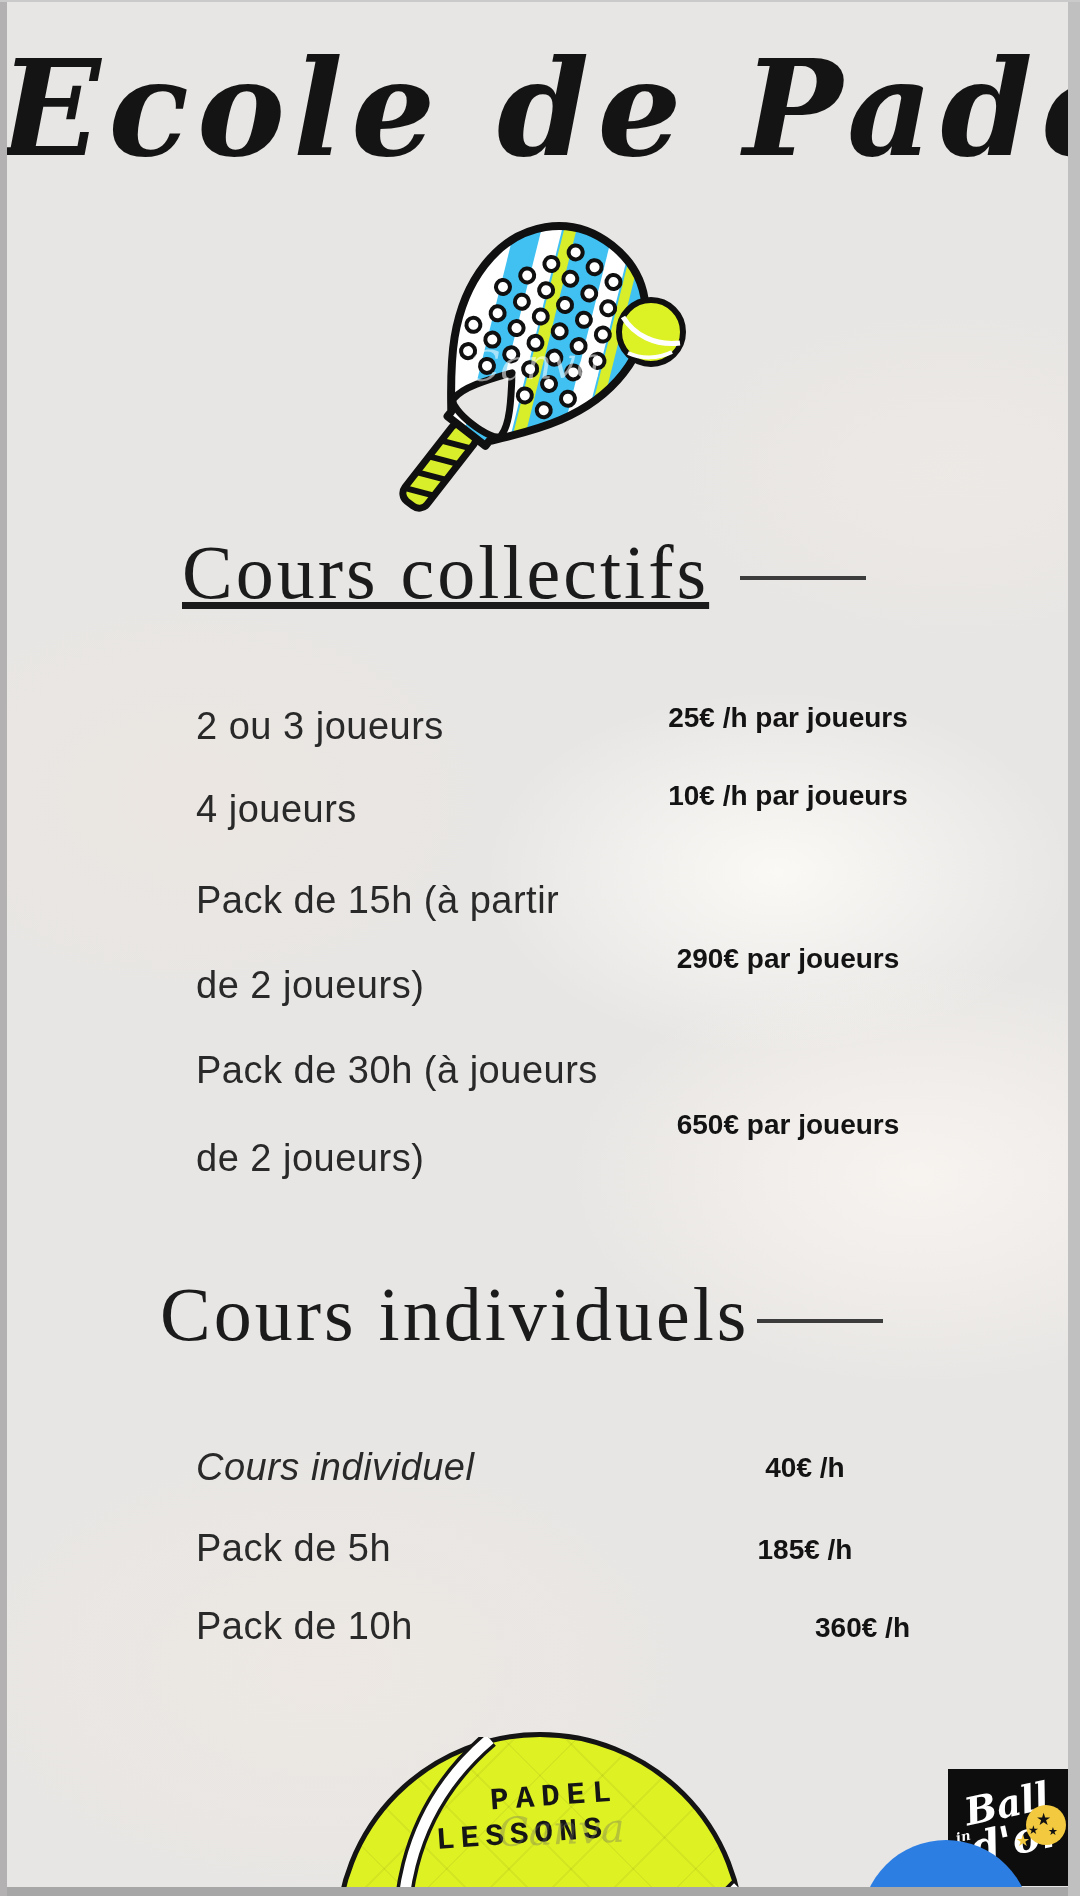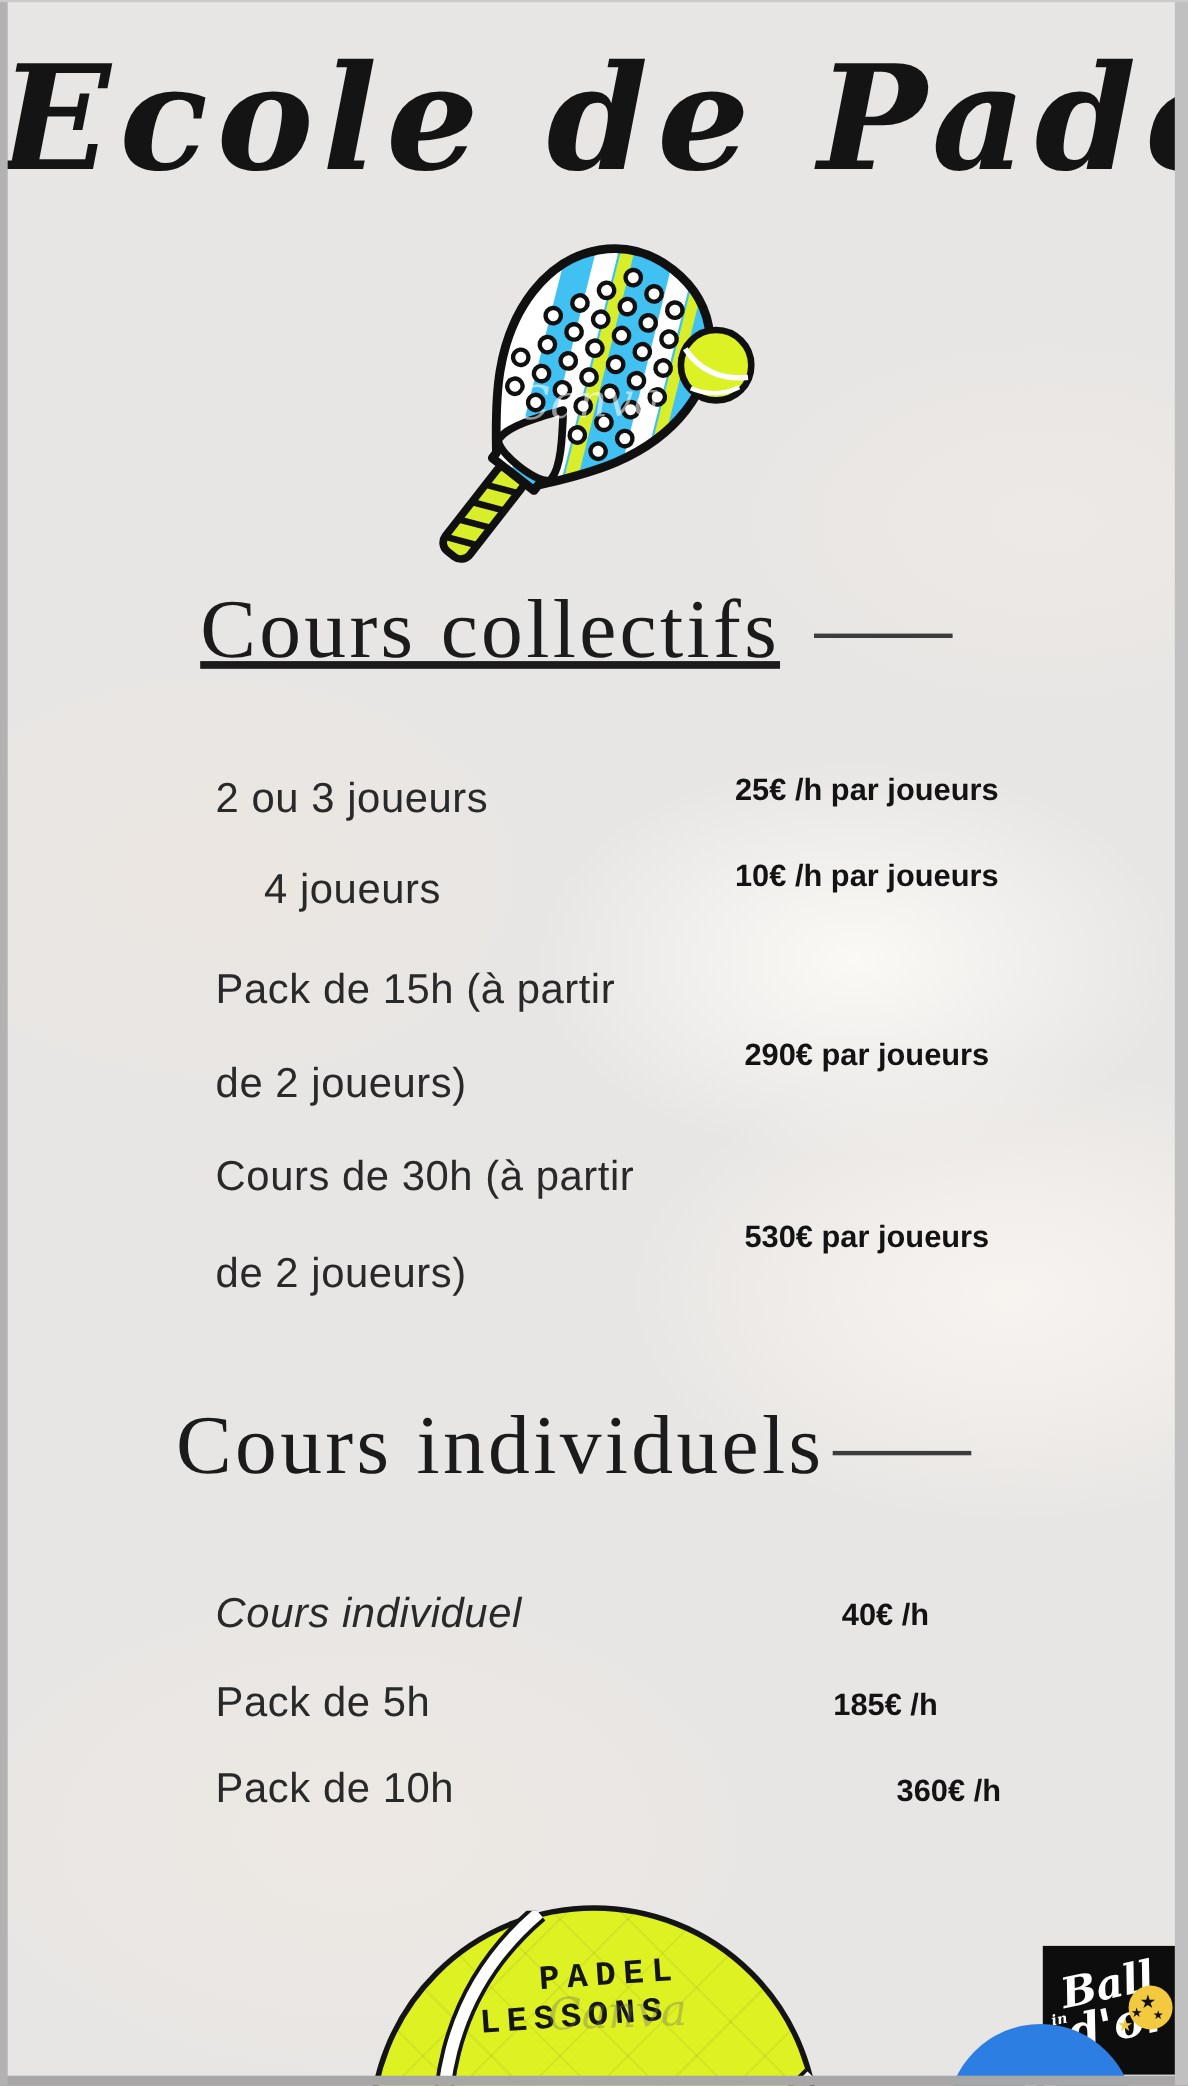--- a/index.html
+++ b/index.html
@@ -41,21 +41,21 @@
          color:#1b1b1b;letter-spacing:3px;white-space:nowrap;}
   .h-col{left:182px;top:534px;text-decoration:underline;}
   .h-ind{left:160px;top:1276px;}
   .rule{position:absolute;height:4px;background:#3c3c3c;}
   .rule-col{left:740px;top:576px;width:126px;}
   .rule-ind{left:757px;top:1319px;width:126px;}
 
   
   .row-label{position:absolute;font-size:38px;color:#292929;letter-spacing:.5px;white-space:nowrap;}
   .row-price{position:absolute;font-size:28px;font-weight:700;color:#131313;text-align:center;white-space:nowrap;}
-  .l-c1{left:196px;top:705px;}  .l-c2{left:196px;top:788px;margin-left:44px;}
+  .l-c1{left:196px;top:705px;}  .l-c2{left:196px;top:788px;}
   .l-c3a{left:196px;top:879px;} .l-c3b{left:196px;top:964px;}
   .l-c4a{left:196px;top:1049px;}.l-c4b{left:196px;top:1137px;}
   .l-i1{left:196px;top:1446px;font-style:italic;} .l-i2{left:196px;top:1527px;} .l-i3{left:196px;top:1605px;}
   .p-c{left:627px;width:322px;}
   .p-c1{top:702px;} .p-c2{top:780px;} .p-c3{top:943px;} .p-c4{top:1109px;}
   .p-i{left:700px;width:210px;}
   .p-i1{top:1452px;} .p-i2{top:1534px;} .p-i3{top:1612px;text-align:right;}
 
   
   .big-ball{
@@ -183,23 +183,23 @@
   <div class="row-label l-c1">2 ou 3 joueurs</div>
   <div class="row-price p-c p-c1">25€ /h par joueurs</div>
 
   <div class="row-label l-c2">4 joueurs</div>
   <div class="row-price p-c p-c2">10€ /h par joueurs</div>
 
   <div class="row-label l-c3a">Pack de 15h (à partir</div>
   <div class="row-label l-c3b">de 2 joueurs)</div>
   <div class="row-price p-c p-c3">290€ par joueurs</div>
 
-  <div class="row-label l-c4a">Cours de 30h (à partir</div>
+  <div class="row-label l-c4a">Pack de 30h (à joueurs</div>
   <div class="row-label l-c4b">de 2 joueurs)</div>
-  <div class="row-price p-c p-c4">530€ par joueurs</div>
+  <div class="row-price p-c p-c4">650€ par joueurs</div>
 
   <div class="sec-h h-ind">Cours individuels</div>
   <div class="rule rule-ind"></div>
 
   <div class="row-label l-i1">Cours individuel</div>
   <div class="row-price p-i p-i1">40€ /h</div>
 
   <div class="row-label l-i2">Pack de 5h</div>
   <div class="row-price p-i p-i2">185€ /h</div>
 

